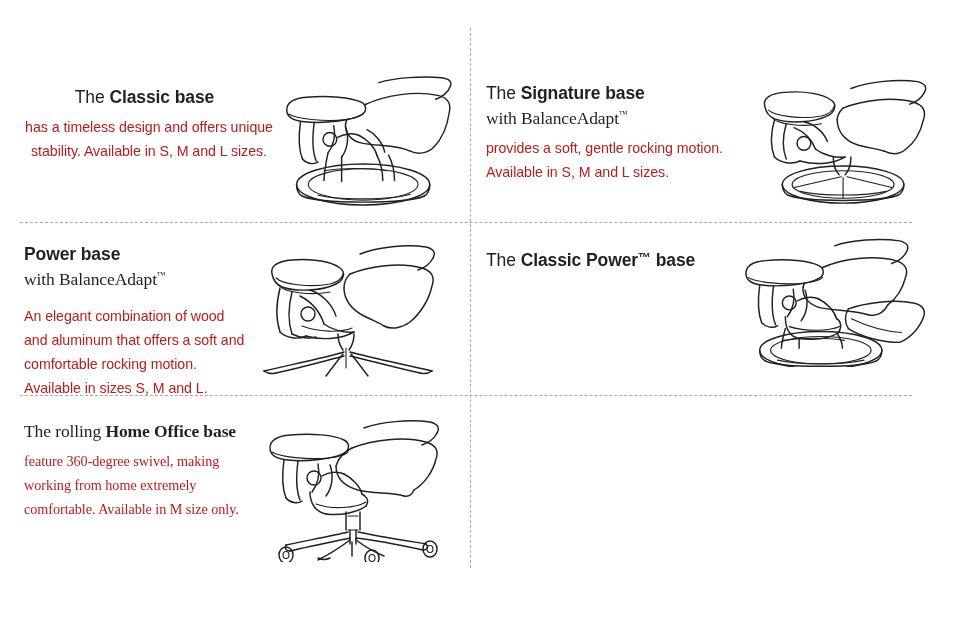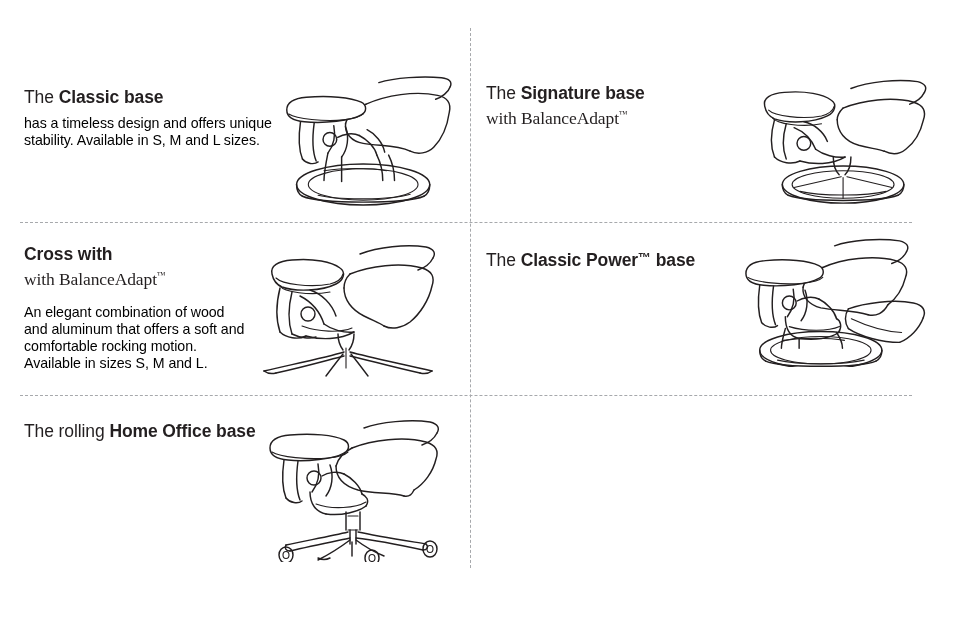--- a/index.html
+++ b/index.html
@@ -71,22 +71,22 @@
   }
   .heading .line2 {
     display: block;
     font-weight: 400;
     font-family: Liberation Serif, serif;
   }
 
   .body-text {
     margin: 0;
     font-size: 14.2px;
-    line-height: 17px;
-    color: #000000;
+    line-height: 24px;
+    color: #b91c1c;
     font-weight: 400;
     letter-spacing: -0.05px;
   }
 
   
   .divider-h {
     position: absolute;
     height: 0;
     border-top: 1.6px dashed #a7a9ac;
   }
@@ -120,21 +120,21 @@
     fill: #ffffff;
   }
 </style>
 </head>
 <body>
 
 <div class="grid">
 
   <div class="cell" style="left:0px; top:55px; width:470px; height:165px;">
     <div class="cell-inner">
-      <div class="copy" style="width:265px; padding:32px 0 0 24px;">
+      <div class="copy" style="width:265px; padding:32px 0 0 24px;text-align:center;">
         <h3 class="heading"><span>The </span><b>Classic base</b></h3>
         <p class="body-text" style="width:250px;">has a timeless design and offers unique stability. Available in S, M and L sizes.</p>
       </div>
       <div class="art">
 
         <svg class="chair-svg" viewBox="0 0 200 145" width="196" height="142" style="left:8px; top:10px;">
 
           <path d="M108 18 C124 13 152 11 172 13 C180 14 183 17 181 22"></path>
           <path d="M181 22 C179 28 172 33 166 35"></path>
 
@@ -173,20 +173,21 @@
           <path class="thin" d="M46 133 C66 138 120 138 140 132"></path>
         </svg>
       </div>
     </div>
   </div>
 
   <div class="cell" style="left:480px; top:55px; width:479px; height:165px;">
     <div class="cell-inner">
       <div class="copy" style="width:265px; padding:28px 0 0 6px;">
         <h3 class="heading"><span>The </span><b>Signature base</b><span class="line2"><span>with BalanceAdapt</span><span class="tm-sup">™</span></span></h3>
+        <p class="body-text" style="width:258px; margin-top:6px;">provides a soft, gentle rocking motion. Available in S, M and L sizes.</p>
       </div>
       <div class="art">
 
         <svg class="chair-svg" viewBox="0 0 200 150" width="196" height="147" style="left:4px; top:8px;">
           <path d="M104 26 C122 19 152 16 172 19 C180 21 182 25 179 30"></path>
           <path d="M179 30 C176 36 170 40 164 42"></path>
 
           <path d="M96 46 C116 38 146 34 168 40 C178 43 181 49 178 58 C175 71 168 82 160 88
                    C154 93 146 94 138 90"></path>
           <path d="M96 46 C92 50 90 54 90 58"></path>
@@ -221,21 +222,21 @@
           <path class="thin" d="M96 117 L96 138"></path>
           <path class="thin" d="M52 131 C72 136 120 136 140 131"></path>
         </svg>
       </div>
     </div>
   </div>
 
   <div class="cell" style="left:0px; top:232px; width:470px; height:162px;">
     <div class="cell-inner">
       <div class="copy" style="width:250px; padding:12px 0 0 24px;">
-        <h3 class="heading"><b>Cross with</b><span class="line2"><span>with BalanceAdapt</span><span class="tm-sup">™</span></span></h3>
+        <h3 class="heading"><b>Power base</b><span class="line2"><span>with BalanceAdapt</span><span class="tm-sup">™</span></span></h3>
         <p class="body-text" style="width:222px; margin-top:14px;">An elegant combination of wood and aluminum that offers a soft and comfortable rocking motion. Available in sizes S, M and L.</p>
       </div>
       <div class="art">
 
         <svg class="chair-svg" viewBox="0 0 200 140" width="200" height="140" style="left:0px; top:6px;">
           <path d="M110 16 C128 9 156 6 176 9 C184 11 186 15 183 20"></path>
           <path d="M183 20 C180 26 174 30 168 32"></path>
 
           <path d="M100 36 C120 28 150 24 172 30 C182 33 185 39 182 48 C179 62 170 76 160 84
                    C152 90 142 92 134 88"></path>
@@ -329,22 +330,23 @@
           <path d="M144 118 C144 124 142 127 138 129"></path>
           <path d="M26 129 C42 136 122 136 138 129"></path>
           <path class="thin" d="M38 128 C58 133 106 133 126 128"></path>
         </svg>
       </div>
     </div>
   </div>
 
   <div class="cell" style="left:0px; top:408px; width:470px; height:172px;">
     <div class="cell-inner">
-      <div class="copy" style="width:260px; padding:13px 0 0 24px;">
+      <div class="copy" style="width:260px; padding:13px 0 0 24px;font-family:Liberation Serif, serif;">
         <h3 class="heading"><span>The rolling </span><b>Home Office base</b></h3>
+        <p class="body-text" style="width:238px;">feature 360-degree swivel, making working from home extremely comfortable. Available in M size only.</p>
       </div>
       <div class="art">
 
         <svg class="chair-svg" viewBox="0 0 200 150" width="200" height="150" style="left:0px; top:4px;">
           <path d="M104 16 C120 10 150 7 170 10 C178 12 180 16 177 21"></path>
           <path d="M177 21 C174 27 168 31 162 33"></path>
 
           <path d="M92 36 C112 28 144 24 166 30 C176 33 179 39 176 47 C173 60 164 72 154 78"></path>
           <path d="M92 36 C84 40 78 47 76 54"></path>
           <path d="M76 54 C76 66 84 74 98 78 C114 82 132 80 144 84"></path>

